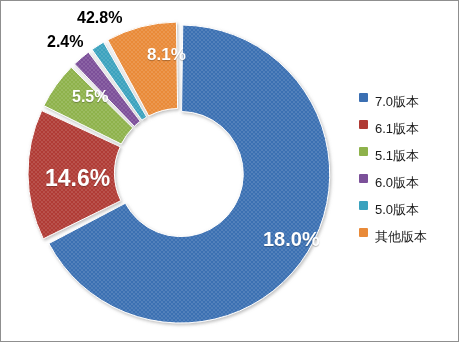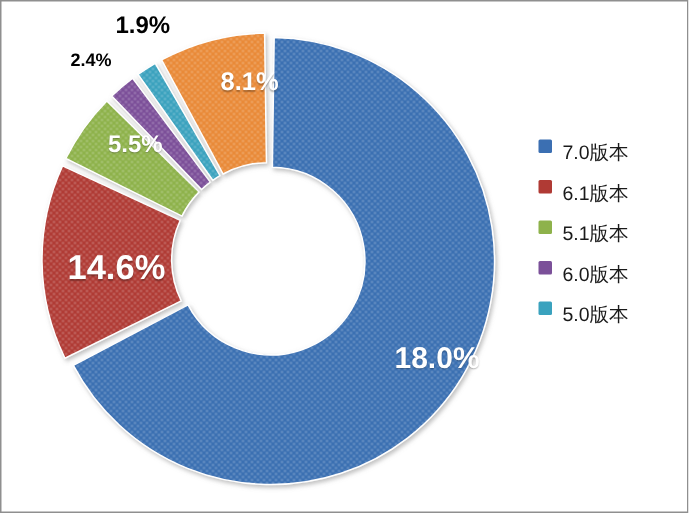--- a/index.html
+++ b/index.html
@@ -105,23 +105,23 @@
           <path d="M 106.72004948644962 38.94732518425769 A 149 149 0 0 1 175.41617203213033 21.078929721955944 L 176.62278365703926 107.49050584684001 A 62.58 62.58 0 0 0 147.77041218785337 114.99523194100675 Z" fill="url(#tex)"></path>
         </g>
     </svg>
 
     <div class="slice-label inside" style="left:262px; top:228px; font-size:20px;">18.0%</div>
 
     <div class="slice-label inside" style="left:44px; top:166px; font-size:23px;">14.6%</div>
 
     <div class="slice-label inside" style="left:71px; top:88px; font-size:16px;">5.5%</div>
 
-    <div class="slice-label outside" style="left:46px; top:33px; font-size:12px;">2.4%</div>
+    <div class="slice-label outside" style="left:46px; top:33px; font-size:16px;">2.4%</div>
 
-    <div class="slice-label outside" style="left:76px; top:9px; font-size:16px;">1.9%</div>
+    <div class="slice-label outside" style="left:76px; top:9px; font-size:16px;">42.8%</div>
 
     <div class="slice-label inside" style="left:146px; top:45px; font-size:17px;text-align:center;">8.1%</div>
   </div>
 
   <div id="legend">
     <div class="legend-row">
       <span class="legend-swatch" style="background: rgb(59, 111, 178);"></span>
       <span class="legend-text">7.0版本</span>
     </div>
     <div class="legend-row">
@@ -133,15 +133,19 @@
       <span class="legend-text">5.1版本</span>
     </div>
     <div class="legend-row">
       <span class="legend-swatch" style="background: rgb(123, 80, 153);"></span>
       <span class="legend-text">6.0版本</span>
     </div>
     <div class="legend-row">
       <span class="legend-swatch" style="background: rgb(58, 162, 190);"></span>
       <span class="legend-text">5.0版本</span>
     </div>
+    <div class="legend-row">
+      <span class="legend-swatch" style="background: rgb(233, 138, 56);"></span>
+      <span class="legend-text">其他版本</span>
+    </div>
   </div>
 
 </div>
 
 </body></html>

